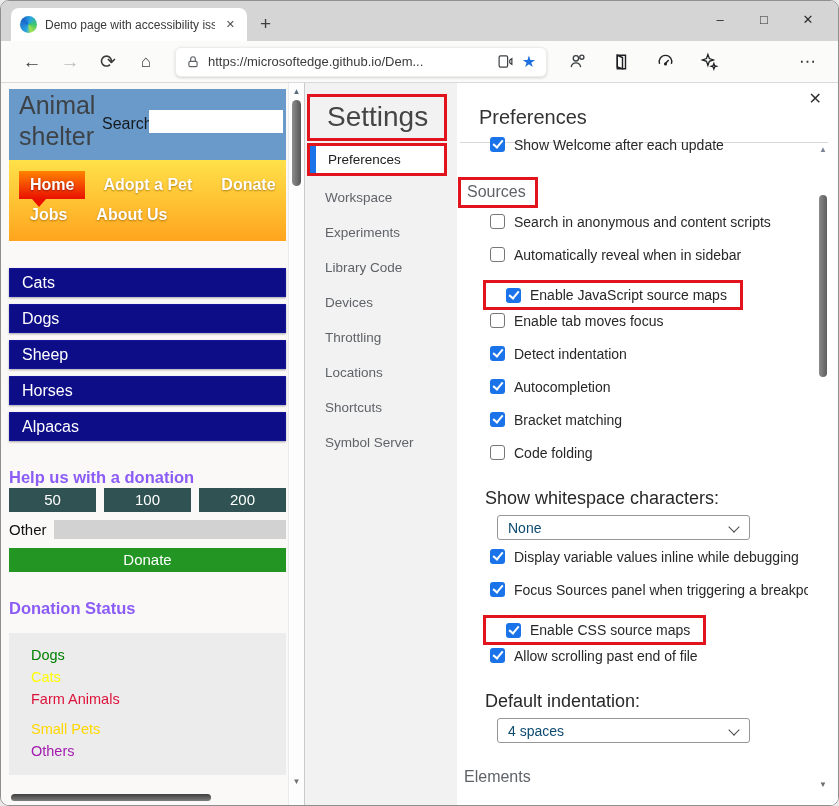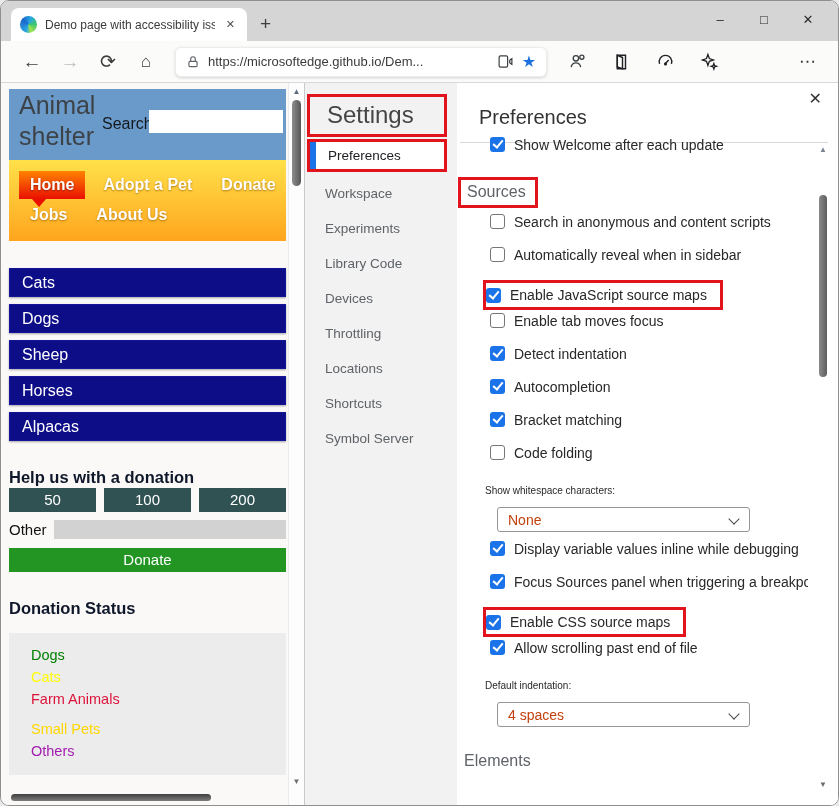--- a/index.html
+++ b/index.html
@@ -37,60 +37,60 @@
   .hero-title{position:absolute;left:10px;top:1px;font-size:25px;line-height:31px;color:#3d4247;font-weight:400;}
   .hero-search-label{position:absolute;left:93px;top:26px;font-size:16px;color:#14191e;}
   .hero-input{position:absolute;left:140px;top:21px;width:134px;height:23px;background:#fff;border:none;outline:none;padding:0 5px;font-size:14px;}
   .mainnav{background:linear-gradient(#ffe14a,#ffa51d);padding:9px 8px 12px 10px;font-weight:700;font-size:16px;color:#fff;}
   .nav-row{display:flex;margin-top:2px;}
   .nav-item{padding:5px 11px;margin-right:7px;text-shadow:0 1px 2px rgba(130,85,0,.65);white-space:nowrap;}
   .nav-item.active{background:linear-gradient(#ff8300,#ea1000);position:relative;text-shadow:0 1px 2px rgba(90,0,0,.6);}
   .nav-item.active::after{content:"";position:absolute;left:13px;bottom:-8px;width:0;height:0;border-left:7px solid transparent;border-right:7px solid transparent;border-top:8px solid #ea1000;}
   .animal-list{margin-top:27px;}
   .animal-btn{height:29px;margin-bottom:7px;background:#0d0d87;border:1px solid #15159a;color:#fff;display:flex;align-items:center;padding-left:12px;font-size:16px;box-shadow:0 1px 2px rgba(0,0,0,.35);}
-  .sect-heading{font-size:16.5px;font-weight:700;color:#0f172a;margin:27px 0 0 0;}
+  .sect-heading{font-size:16.5px;font-weight:700;color:#8b5cf6;margin:27px 0 0 0;}
   .amounts{display:flex;gap:8px;margin-top:1px;}
   .amount{flex:1;background:#305252;color:#fff;text-align:center;padding:3px 0 4px;font-size:15px;}
   .other-row{display:flex;align-items:center;margin-top:8px;gap:7px;}
   .other-label{font-size:15px;color:#111;}
   .other-input{flex:1;height:19px;background:#d2d2d2;border:none;outline:none;padding:0 5px;font-size:13px;}
   .donate-btn{margin-top:9px;background:#229522;color:#fff;text-align:center;padding:3px 0 4px;font-size:15px;}
   .status-box{background:#ececec;margin-top:15px;padding:11px 0 13px 22px;}
   .status-item{font-size:14.5px;line-height:22px;}
   
   .vscroll{position:absolute;right:0;top:0;bottom:0;width:16px;background:#fdfdfd;border-left:1px solid #ebebeb;}
   .vs-arrow{position:absolute;left:0;right:0;text-align:center;font-size:8px;color:#5a6b7d;}
   .vs-up{top:4px;} .vs-down{bottom:19px;color:#707070;}
   .vs-thumb{position:absolute;left:3px;width:9px;border-radius:5px;background:linear-gradient(90deg,#8d8d8d,#565656);top:17px;height:86px;}
   .hscroll-thumb{position:absolute;left:10px;bottom:4px;width:200px;height:7px;border-radius:4px;background:linear-gradient(#3f3f3f,#7d7d7d);}
 
   
   .devtools{flex:1;display:flex;border-left:1px solid #c9c9c9;background:#fff;min-width:0;}
   .hl-border{border:3px solid #e1131d;}
   .dt-sidebar{flex:0 0 152px;background:#f2f2f2;padding-top:11px;}
-  .dt-title{font-size:24px;color:#454545;padding:4px 0 5px 17px;margin:0 10px 0 2px;}
+  .dt-title{font-size:28px;color:#454545;padding:4px 0 5px 17px;margin:0 10px 0 2px;}
   .dt-sel{margin:2px 10px 0 2px;background:#fff;display:flex;align-items:center;position:relative;height:33px;padding-left:18px;font-size:13.5px;color:#202124;}
   .dt-sel::before{content:"";position:absolute;left:0;top:0;bottom:0;width:6px;background:#1a73e8;}
   .dt-items{margin-top:4px;}
   .dt-item{height:35px;display:flex;align-items:center;padding-left:20px;font-size:13.5px;color:#5f6368;}
   .dt-main{flex:1;position:relative;background:#fff;min-width:0;}
   .dt-close{position:absolute;top:8px;right:16px;font-size:16px;color:#333;line-height:1;}
   .dt-heading{font-size:20px;color:#333;padding:23px 0 13px 22px;}
   .dt-divider{height:1px;background:#d8d8d8;margin:0 10px 0 3px;}
   .prefs{position:absolute;top:54px;left:0;right:30px;bottom:0;overflow:hidden;}
   .pref-row{height:33px;display:flex;align-items:flex-start;padding-left:33px;font-size:14px;color:#282828;gap:9px;white-space:nowrap;}
   .cb{width:15px;height:15px;border-radius:3px;flex:0 0 15px;}
   .cb.on{background:#1a73e8;}
   .cb.on::after{content:"";display:block;width:4px;height:8px;border:solid #fff;border-width:0 2px 2px 0;transform:rotate(40deg);margin:1px 0 0 5px;}
   .cb.off{background:#fff;border:1px solid #767676;}
   .section-head{height:44px;display:flex;align-items:center;padding-left:7px;font-size:16px;color:#5f6368;}
   .hl-inline{display:inline-flex;align-items:center;border:3px solid #e1131d;padding:3px 9px 4px 6px;margin-left:-6px;}
-  .hl-wrap{display:inline-flex;align-items:center;gap:9px;border:3px solid #e1131d;padding:4px 13px 4px 0;margin-left:-7px;}
-  .sub-label{height:24px;display:flex;align-items:center;padding-left:28px;font-size:10px;color:#282828;}
-  .select{margin:5px 0 9px 40px;width:253px;height:25px;border:1px solid #969696;border-radius:3px;background:#fff;display:flex;align-items:center;padding:0 10px;font-size:14px;color:#c2410c;position:relative;}
+  .hl-wrap{display:inline-flex;align-items:center;gap:9px;border:3px solid #e1131d;padding:4px 13px 4px 20px;margin-left:-7px;}
+  .sub-label{height:24px;display:flex;align-items:center;padding-left:28px;font-size:18px;color:#282828;margin-top:8px;}
+  .select{margin:5px 0 9px 40px;width:253px;height:25px;border:1px solid #969696;border-radius:3px;background:#fff;display:flex;align-items:center;padding:0 10px;font-size:14px;color:#0c4a6e;position:relative;}
   .select::after{content:"";position:absolute;right:11px;top:7px;width:7px;height:7px;border:solid #4a4a4a;border-width:0 0 1.6px 1.6px;transform:rotate(-45deg);}
   .dt-scroll{position:absolute;right:8px;top:54px;bottom:0;width:14px;}
   .dts-arrow{position:absolute;left:0;right:0;text-align:center;font-size:8px;color:#7a8694;}
   .dts-up{top:8px;} .dts-down{bottom:16px;color:#6d6d6d;}
   .dts-thumb{position:absolute;left:3px;width:8px;border-radius:4px;background:linear-gradient(90deg,#8a8a8a,#5e5e5e);top:58px;height:182px;}
   svg{display:block;}
 </style>
 </head>
 <body>
 

